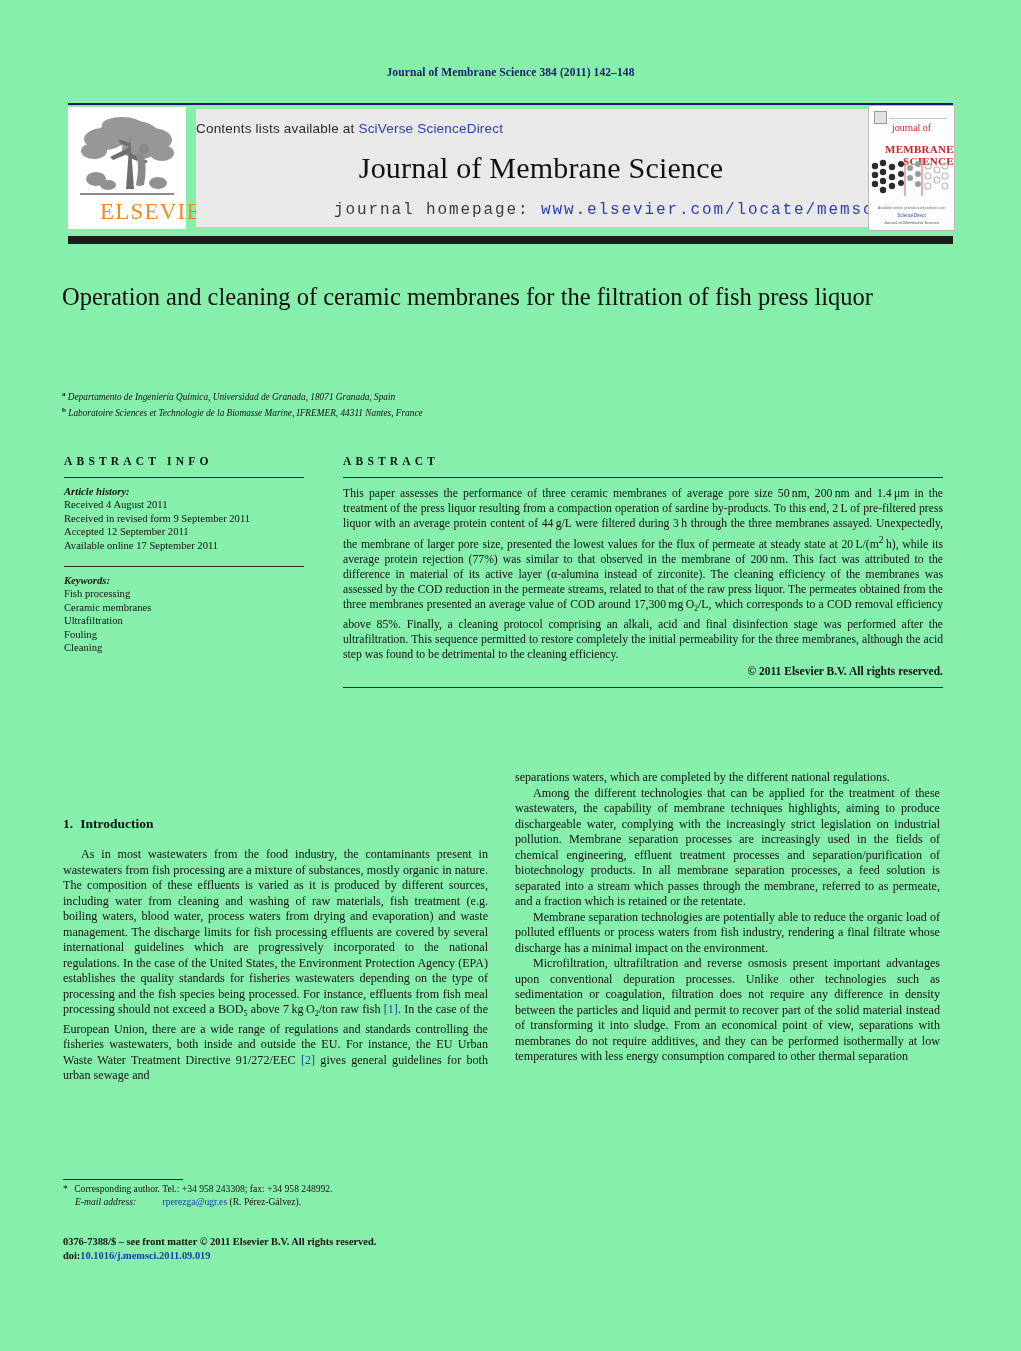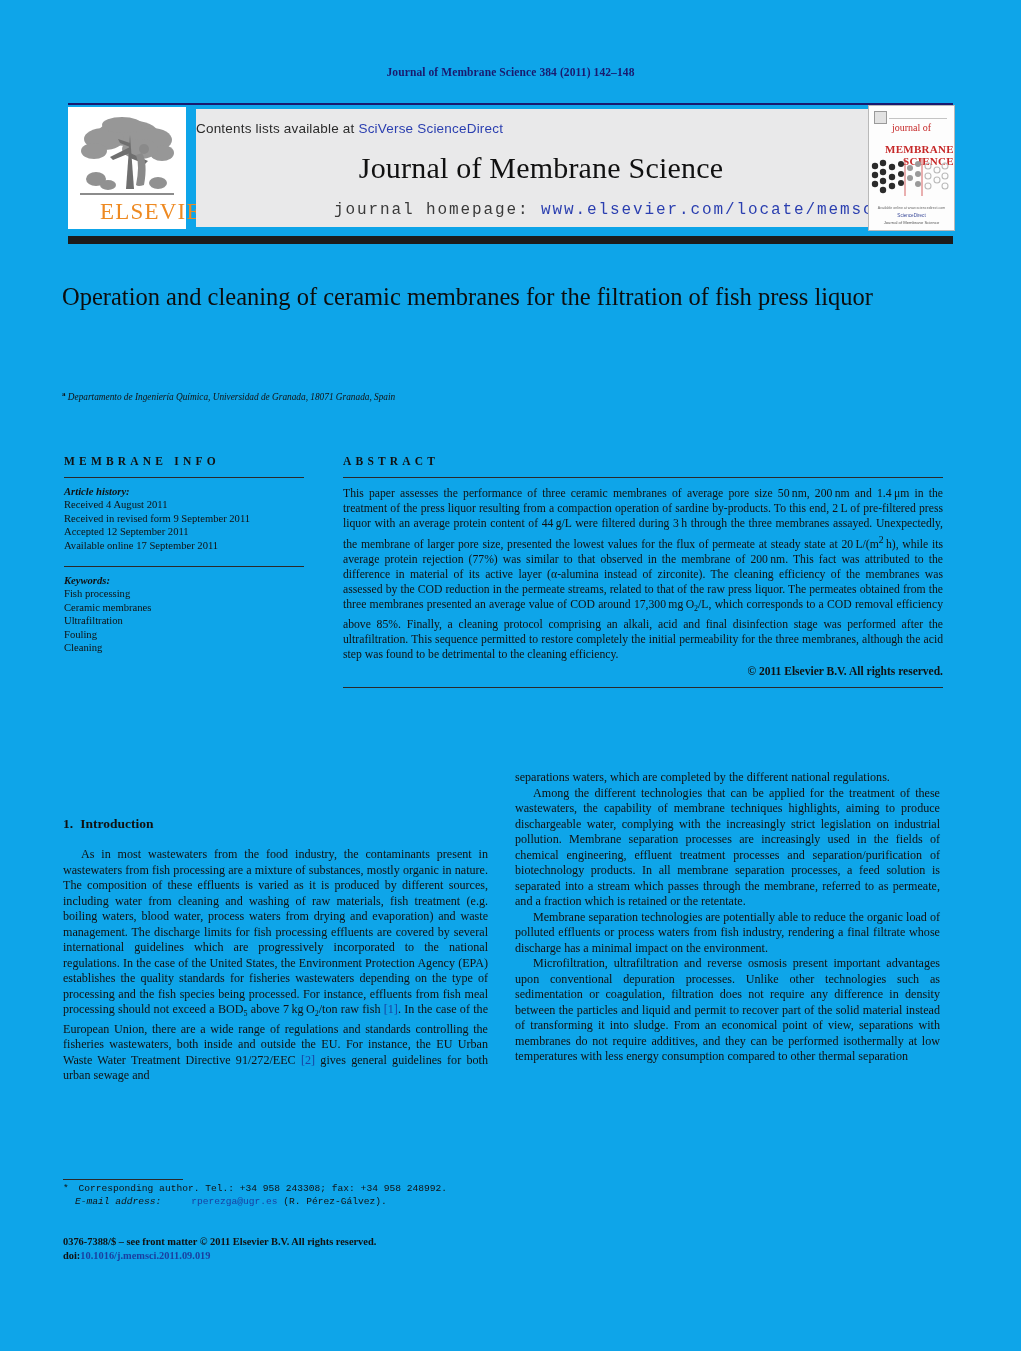--- a/index.html
+++ b/index.html
@@ -14,21 +14,21 @@
     color: #000000;
     position: relative;
     overflow: hidden;
   }
 
   .page {
     position: absolute;
     left: 0; top: 0;
     width: 1021px;
     height: 1351px;
-    background: #0ea5e9;
+    background: #86efac;
   }
 
   
   .running-head {
     position: absolute;
     left: 0; top: 66px;
     width: 1021px;
     text-align: center;
     font-family: "Liberation Serif", serif;
     font-weight: bold;
@@ -344,21 +344,21 @@
     position: absolute;
     left: 63px; top: 1179px;
     width: 120px;
     height: 1px;
     background: #2a2a2a;
   }
   .footnote {
     position: absolute;
     left: 63px; top: 1183px;
     width: 430px;
-    font-family: Liberation Mono, monospace;
+    font-family: Liberation Serif, serif;
     font-size: 9.6px;
     line-height: 12.6px;
     color: #111;
   }
   .footnote .star { margin-right: 4px; }
   .footnote .ital { font-style: italic; }
   .footnote .mail { color: #1a3fa0; margin-left: 24px; }
   .footnote .ind { display: block; padding-left: 12px; }
 
   .issn-block {
@@ -477,24 +477,25 @@
         <div class="cover-foot3">Journal of Membrane Science</div>
       </div>
     </div>
   </div>
 
   <div class="dark-bar"></div>
 
   <div class="paper-title">Operation and cleaning of ceramic membranes for the filtration of fish press liquor</div>
   <div class="affil">
     <div><sup>a</sup> <span>Departamento de Ingeniería Química, Universidad de Granada, 18071 Granada, Spain</span></div>
+    <div><sup>b</sup> <span>Laboratoire Sciences et Technologie de la Biomasse Marine, IFREMER, 44311 Nantes, France</span></div>
   </div>
 
   <div class="col-info">
-    <div class="sec-head">MEMBRANE INFO</div>
+    <div class="sec-head">ABSTRACT INFO</div>
     <div class="thin-rule"></div>
     <div class="hist-block">
       <div class="ital">Article history:</div>
       <div>Received 4 August 2011</div>
       <div>Received in revised form 9 September 2011</div>
       <div>Accepted 12 September 2011</div>
       <div>Available online 17 September 2011</div>
     </div>
     <div class="kw-rule"></div>
     <div class="kw-block">

